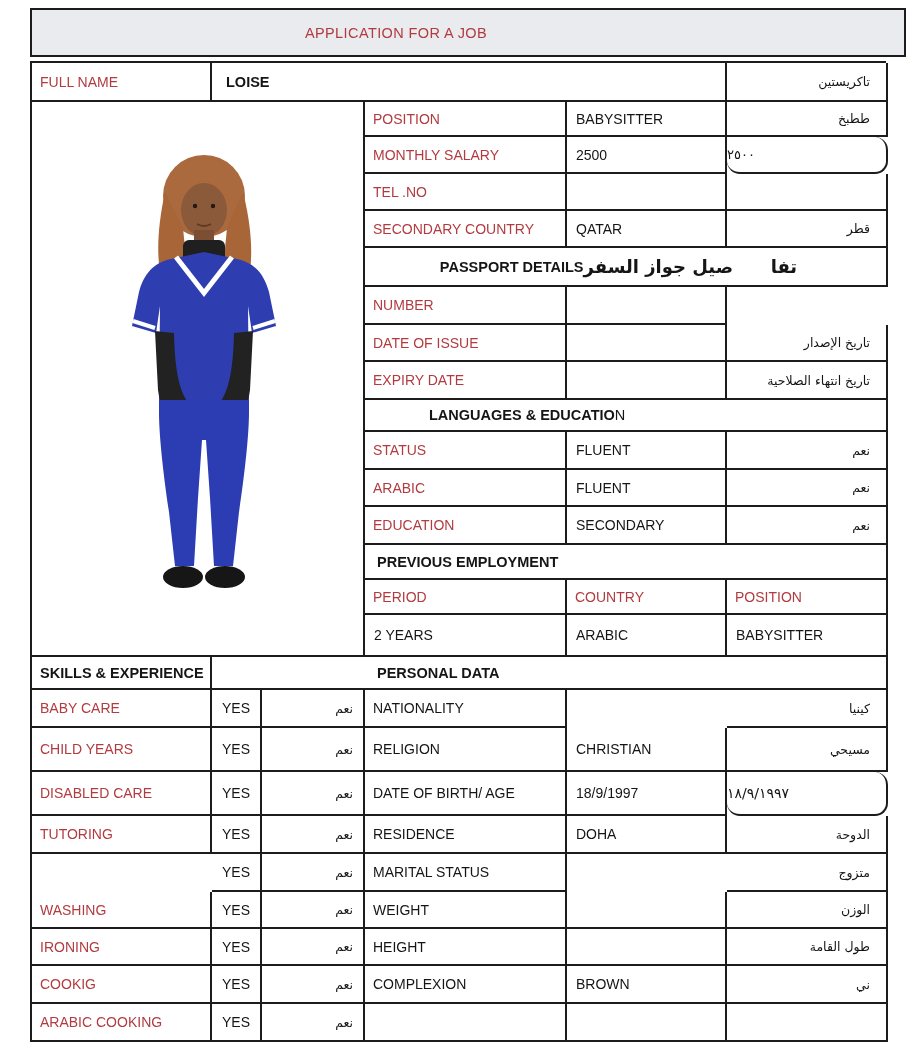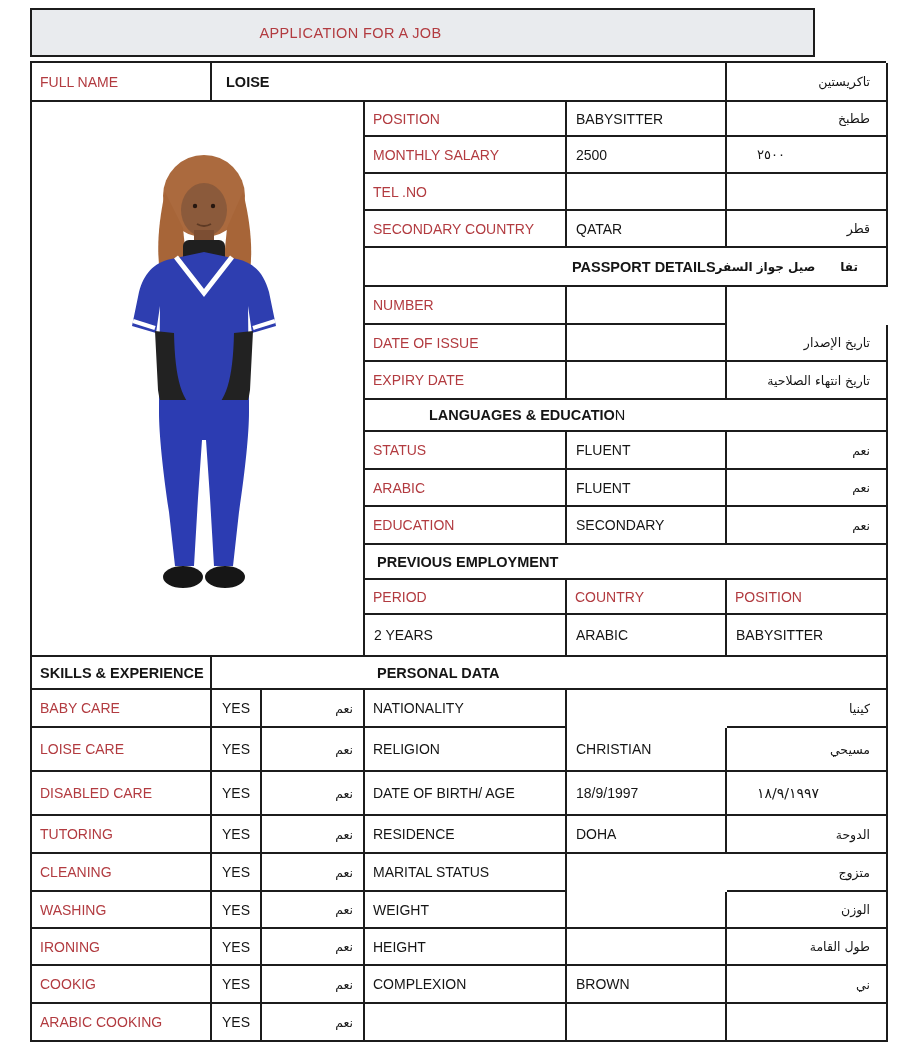--- a/index.html
+++ b/index.html
@@ -7,21 +7,21 @@
     --border:#1c1c1c;
     --title-bg:#e9ebee;
     --ink:#151515;
   }
   *{box-sizing:border-box;margin:0;padding:0}
   body{
     width:914px;height:1064px;background:#fff;position:relative;
     font-family:"Liberation Sans","DejaVu Sans",sans-serif;color:var(--ink);
   }
   .title-box{
-    position:absolute;left:30px;top:8px;width:785px;height:49px;
+    position:absolute;left:30px;top:8px;width:876px;height:49px;
     background:var(--title-bg);border:2px solid var(--border);
     display:flex;align-items:center;justify-content:center;
   }
   .title-box span{
     color:var(--label-red);font-size:14.5px;letter-spacing:.4px;
     transform:translateX(-72px);
   }
   .grid{
     position:absolute;left:30px;top:61px;width:856px;
     display:grid;
@@ -40,24 +40,24 @@
   .pl8{padding-left:8px}
   .pl14{padding-left:14px}
   .sm{font-size:12px}
   .val{font-size:14px;padding-left:9px}
   .ar{
     font-family:"DejaVu Sans",sans-serif;font-size:12.5px;direction:rtl;
     justify-content:flex-start;padding-right:16px;
   }
   .ar-left{
     font-family:"DejaVu Sans",sans-serif;font-size:13px;direction:ltr;
-    justify-content:flex-start;padding-left:30px;letter-spacing:.5px;
+    justify-content:flex-start;padding-left:0;letter-spacing:.5px;border-radius:13px;
   }
   .center{justify-content:center}
-  .spread{justify-content:flex-end}
+  .spread{justify-content:center}
   .pre{white-space:pre}
   .photo-cell{align-items:flex-start;justify-content:center}
   .photo-cell svg{margin-top:38px;margin-left:14px}
 </style>
 </head>
 <body>
 
 <div class="title-box">
   <span>APPLICATION FOR A JOB</span>
 </div>
@@ -103,21 +103,21 @@
   <div class="c red pl8" style="grid-area:4/4/5/5">TEL .NO</div>
   <div class="c" style="grid-area:4/5/5/6"></div>
   <div class="c" style="grid-area:4/6/5/7"></div>
 
   <div class="c red pl8" style="grid-area:5/4/6/5">SECONDARY COUNTRY</div>
   <div class="c val sm" style="grid-area:5/5/6/6">QATAR</div>
   <div class="c ar" style="grid-area:5/6/6/7">قطر</div>
 
   <div class="c spread" style="grid-area:6/4/7/7">
     <span class="b pl14">PASSPORT DETAILS</span>
-    <span class="ar b pre" style="padding-right:28px;font-size:12px">تفا      صيل جواز السفر</span>
+    <span class="ar b pre" style="padding-right:28px;font-size:18px">تفا      صيل جواز السفر</span>
   </div>
 
   <div class="c red pl8" style="grid-area:7/4/8/5">NUMBER</div>
   <div class="c" style="grid-area:7/5/8/6"></div>
 
   <div class="c red pl8" style="grid-area:8/4/9/5">DATE OF ISSUE</div>
   <div class="c" style="grid-area:8/5/9/6"></div>
   <div class="c ar" style="grid-area:8/6/9/7">تاريخ الإصدار</div>
 
   <div class="c red pl8" style="grid-area:9/4/10/5">EXPIRY DATE</div>
@@ -153,42 +153,41 @@
 
   <div class="c b pl8" style="grid-area:17/1/18/2">SKILLS &amp; EXPERIENCE</div>
   <div class="c b" style="grid-area:17/2/18/7;padding-left:165px">PERSONAL DATA</div>
 
   <div class="c red pl8" style="grid-area:18/1/19/2">BABY CARE</div>
   <div class="c center" style="grid-area:18/2/19/3">YES</div>
   <div class="c ar" style="grid-area:18/3/19/4;padding-right:10px">نعم</div>
   <div class="c blk pl8" style="grid-area:18/4/19/5">NATIONALITY</div>
   <div class="c ar" style="grid-area:18/6/19/7">كينيا</div>
 
-  <div class="c red pl8" style="grid-area:19/1/20/2">LOISE CARE</div>
+  <div class="c red pl8" style="grid-area:19/1/20/2">CHILD YEARS</div>
   <div class="c center" style="grid-area:19/2/20/3">YES</div>
   <div class="c ar" style="grid-area:19/3/20/4;padding-right:10px">نعم</div>
   <div class="c blk pl8" style="grid-area:19/4/20/5">RELIGION</div>
   <div class="c val" style="grid-area:19/5/20/6">CHRISTIAN</div>
   <div class="c ar" style="grid-area:19/6/20/7">مسيحي</div>
 
   <div class="c red pl8" style="grid-area:20/1/21/2">DISABLED CARE</div>
   <div class="c center" style="grid-area:20/2/21/3">YES</div>
   <div class="c ar" style="grid-area:20/3/21/4;padding-right:10px">نعم</div>
   <div class="c blk pl8" style="grid-area:20/4/21/5">DATE OF BIRTH/ AGE</div>
   <div class="c val" style="grid-area:20/5/21/6">18/9/1997</div>
   <div class="c ar-left" style="grid-area:20/6/21/7;font-size:14px;letter-spacing:1px">١٨/٩/١٩٩٧</div>
 
   <div class="c red pl8" style="grid-area:21/1/22/2">TUTORING</div>
   <div class="c center" style="grid-area:21/2/22/3">YES</div>
   <div class="c ar" style="grid-area:21/3/22/4;padding-right:10px">نعم</div>
   <div class="c blk pl8" style="grid-area:21/4/22/5">RESIDENCE</div>
   <div class="c val" style="grid-area:21/5/22/6">DOHA</div>
   <div class="c ar" style="grid-area:21/6/22/7">الدوحة</div>
 
-  <div class="c red pl8" style="grid-area:22/1/23/2">CLEANING</div>
   <div class="c center" style="grid-area:22/2/23/3">YES</div>
   <div class="c ar" style="grid-area:22/3/23/4;padding-right:10px">نعم</div>
   <div class="c blk pl8" style="grid-area:22/4/23/5">MARITAL STATUS</div>
   <div class="c ar" style="grid-area:22/6/23/7">متزوج</div>
 
   <div class="c red pl8" style="grid-area:23/1/24/2">WASHING</div>
   <div class="c center" style="grid-area:23/2/24/3">YES</div>
   <div class="c ar" style="grid-area:23/3/24/4;padding-right:10px">نعم</div>
   <div class="c blk pl8" style="grid-area:23/4/24/5">WEIGHT</div>
   <div class="c" style="grid-area:23/5/24/6"></div>

